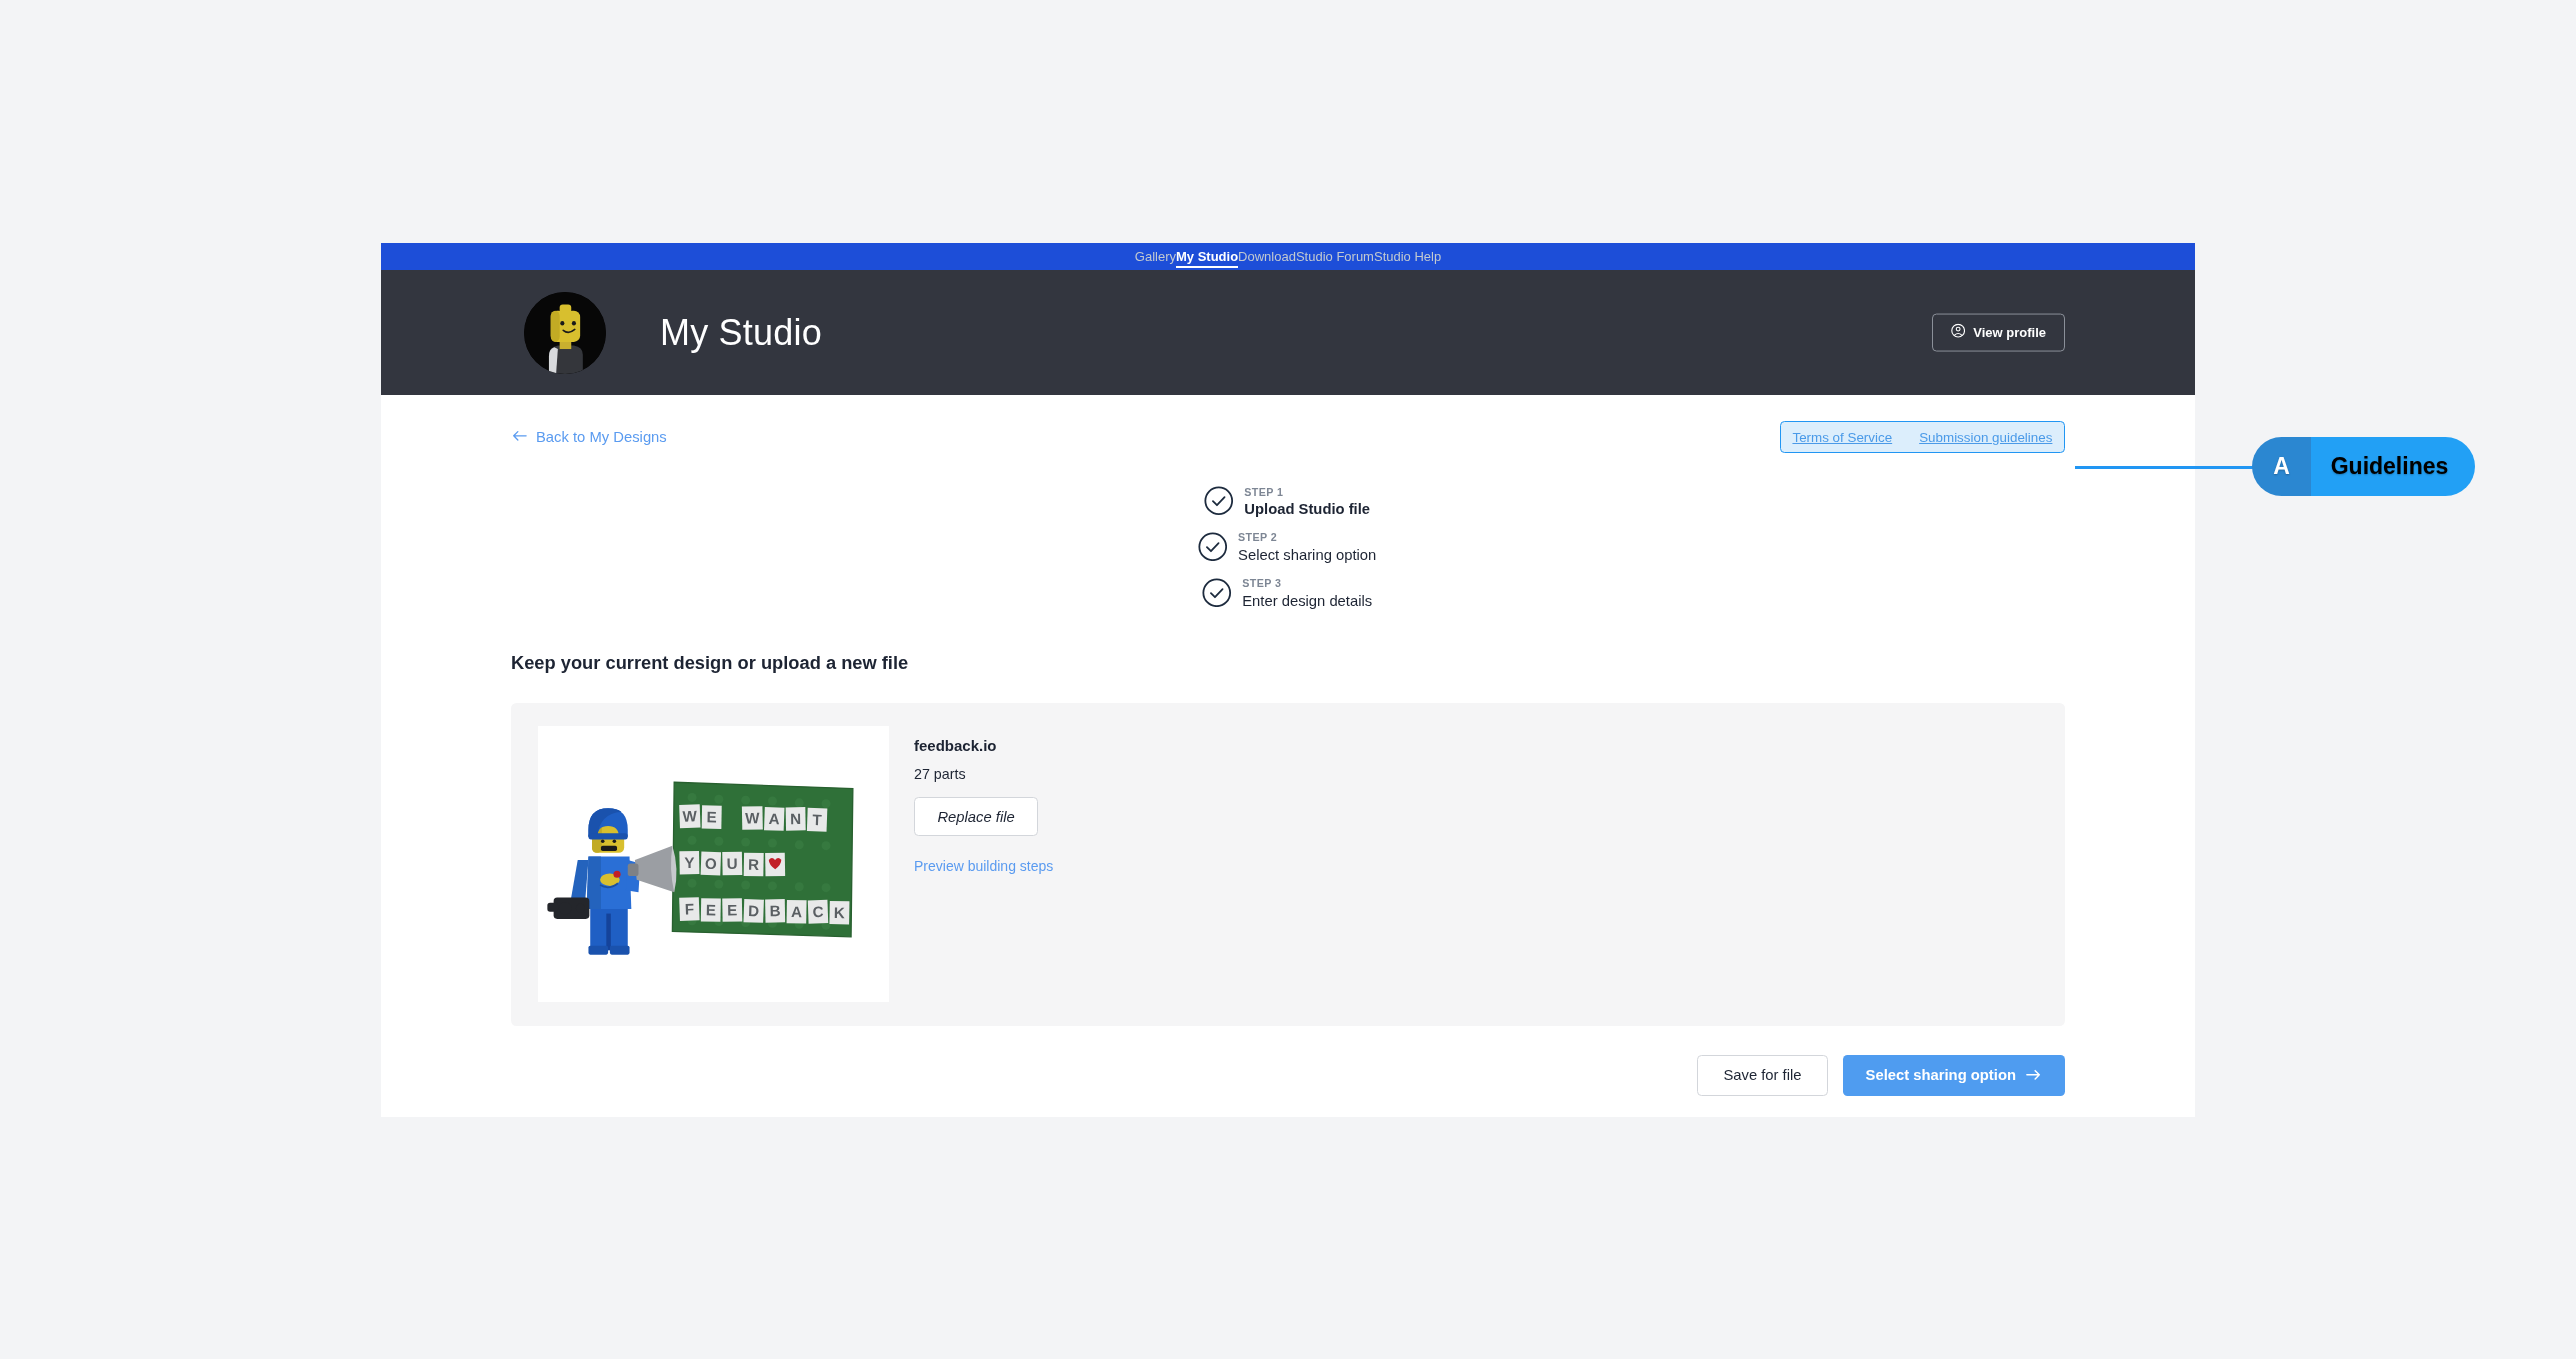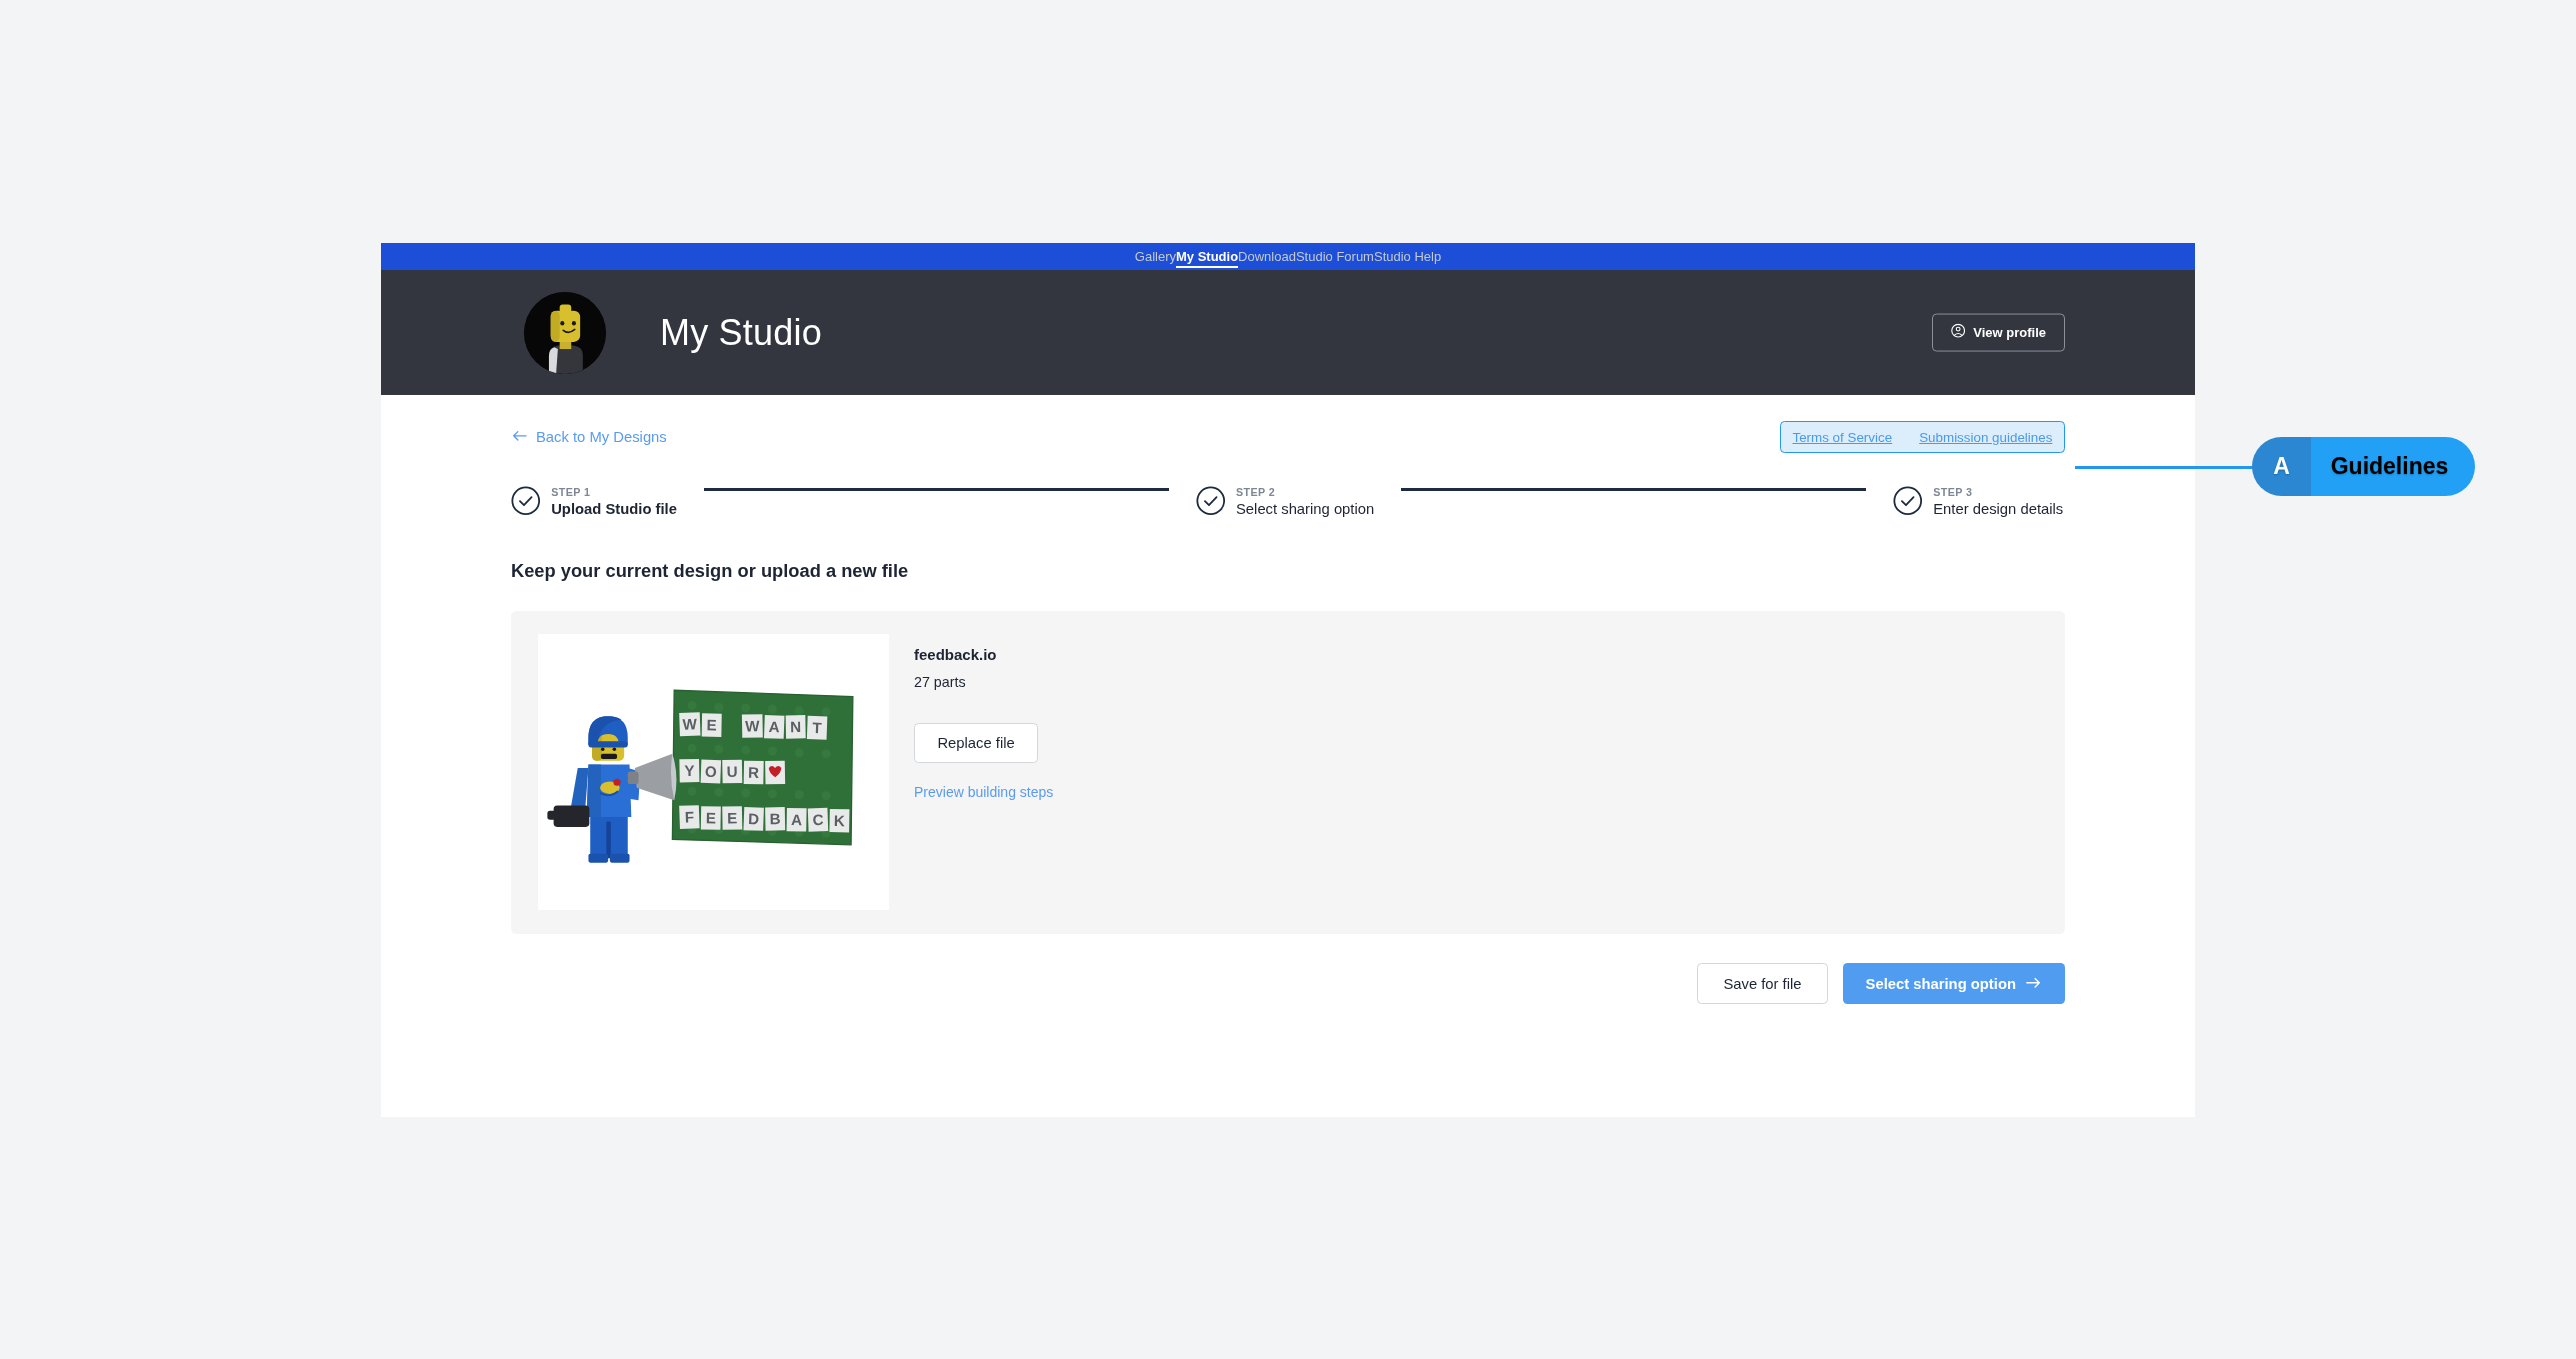--- a/index.html
+++ b/index.html
@@ -113,23 +113,24 @@
   }
   #guidelines-links a {
     color: #4a9ae8;
     font-size: 13.4px;
     text-decoration: underline;
     cursor: pointer;
   }
 
   
   #stepper {
-    display: flex; align-items: flex-start;
+    display: flex; align-items: center;
     margin-top: 12.5px;
     padding-right: 1.8px;
+    flex-direction: column;
   }
   .step { display: flex; align-items: center; gap: 10.7px; flex: 0 0 auto; }
   .step-circle { width: 29.5px; height: 29.5px; flex: 0 0 auto; }
   .step-label { line-height: 1.25; }
   .step-num {
     font-size: 10.7px; color: #7d8694; font-weight: bold;
     letter-spacing: 0.4px;
   }
   .step-title { font-size: 14.8px; color: #1d2433; margin-top: 1.8px; }
   .step.current .step-title { font-weight: bold; }
@@ -157,29 +158,30 @@
     width: 351px; height: 276px;
     background: #ffffff;
     flex: 0 0 auto;
     position: relative;
     overflow: hidden;
   }
   #file-info { margin-left: 25px; padding-top: 11.6px; }
   #file-name { font-size: 15px; font-weight: bold; color: #1d2433; }
   #file-parts { font-size: 14.3px; color: #1d2433; margin-top: 11.6px; }
   #replace-file-button {
-    margin-top: 33px;
+    margin-top: 15px;
     background: #ffffff;
     border: 0.9px solid #d3d6db;
     border-radius: 4.5px;
     font-size: 14.8px;
     color: #1d2433;
     padding: 10.7px 22.4px;
     cursor: pointer;
     font-family: inherit;
+    font-style: italic;
   }
   #preview-steps-link {
     display: block;
     margin-top: 21.5px;
     color: #5a9bf0;
     font-size: 14px;
     text-decoration: none;
     cursor: pointer;
   }
 

